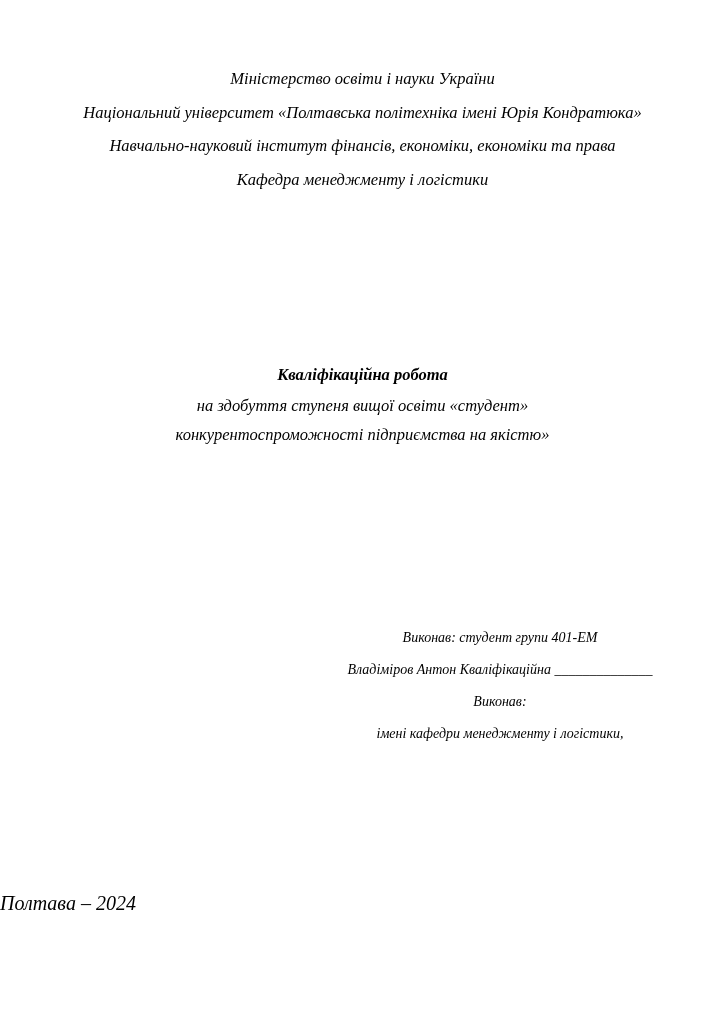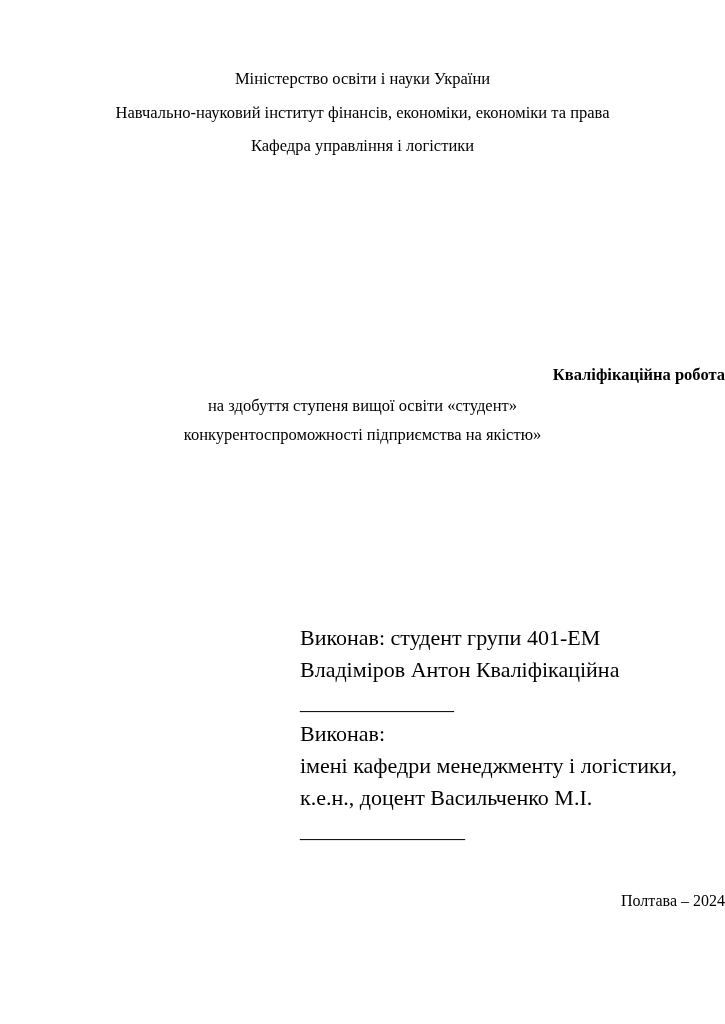--- a/index.html
+++ b/index.html
@@ -8,20 +8,21 @@
       background: #ffffff;
     }
     .page {
       position: relative;
       width: 725px;
       height: 1024px;
       background: #ffffff;
       color: #000000;
       font-family: "Liberation Serif", "DejaVu Serif", serif;
       overflow: hidden;
+      font-style: italic;
     }
     .header-block {
       position: absolute;
       top: 62px;
       left: 0;
       width: 100%;
       text-align: center;
       font-size: 16.5px;
       line-height: 33.5px;
     }
@@ -30,60 +31,59 @@
       top: 358px;
       left: 0;
       width: 100%;
       text-align: center;
       font-size: 16.5px;
       line-height: 29px;
     }
     .title-heading {
       font-weight: bold;
       line-height: 33px;
-      text-align: right;
     }
     .sig-block {
       position: absolute;
       top: 622px;
       left: 300px;
       width: 400px;
-      text-align: left;
-      font-size: 22px;
+      text-align: center;
+      font-size: 14px;
       line-height: 32px;
     }
     .footer-line {
       position: absolute;
       top: 892px;
       left: 0;
       width: 100%;
-      text-align: right;
-      font-size: 16px;
+      text-align: left;
+      font-size: 20px;
     }
   </style>
 </head>
 <body>
 
 <div class="page">
 
   <div class="header-block">
     <div>Міністерство освіти і науки України</div>
+    <div>Національний університет «Полтавська політехніка імені Юрія Кондратюка»</div>
     <div>Навчально-науковий інститут фінансів, економіки, економіки та права</div>
-    <div>Кафедра управління і логістики</div>
+    <div>Кафедра менеджменту і логістики</div>
   </div>
 
   <div class="title-block">
     <div class="title-heading">Кваліфікаційна робота</div>
     <div>на здобуття ступеня вищої освіти «студент»</div>
     <div>конкурентоспроможності підприємства на якістю»</div>
   </div>
 
   <div class="sig-block">
     <div>Виконав: студент групи 401-ЕМ</div>
     <div>Владіміров Антон Кваліфікаційна ______________</div>
     <div>Виконав:</div>
     <div>імені кафедри менеджменту і логістики,</div>
-    <div>к.е.н., доцент Васильченко М.І. _______________</div>
   </div>
 
   <div class="footer-line">Полтава – 2024</div>
 
 </div>
 
 </body></html>

